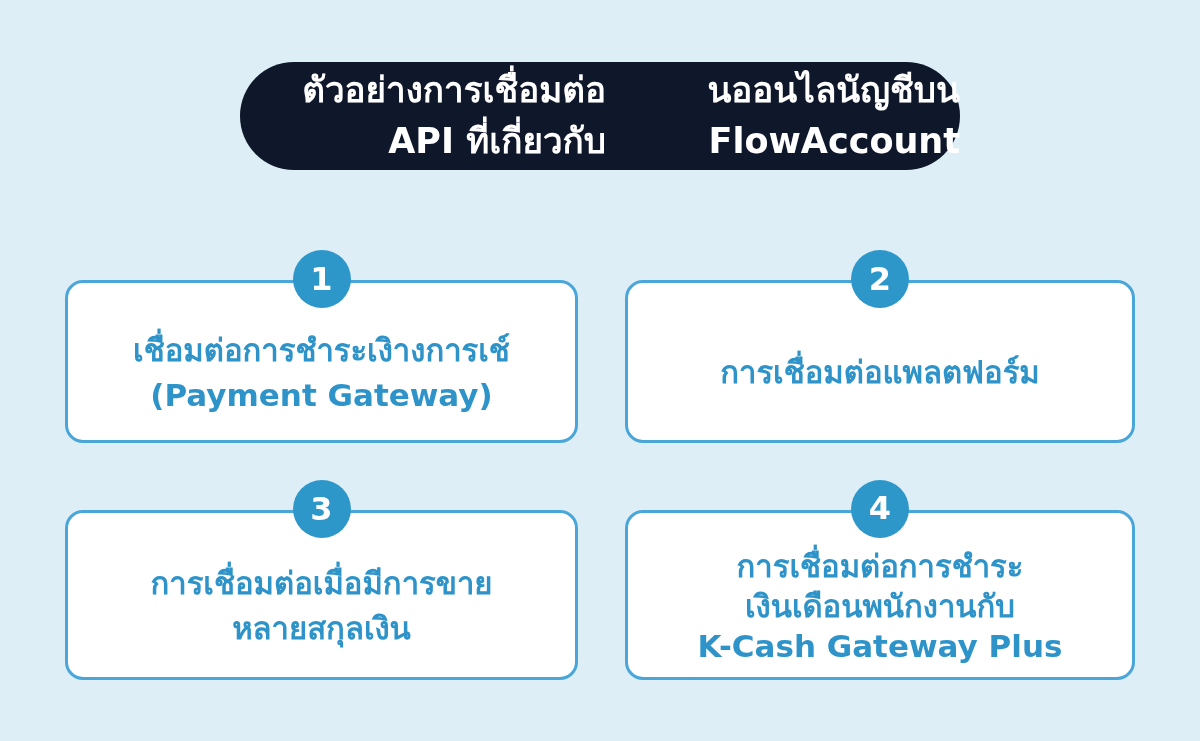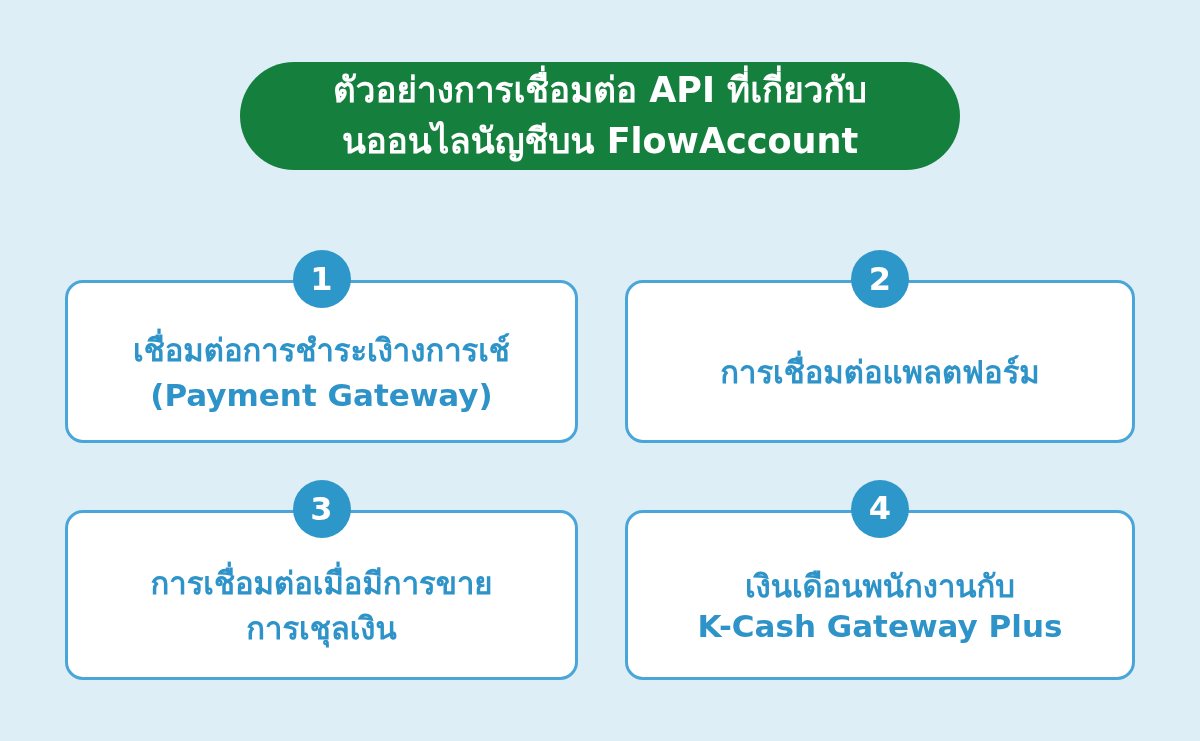--- a/index.html
+++ b/index.html
@@ -13,24 +13,24 @@
     background: #ddeef6;
     font-family: "DejaVu Sans", sans-serif;
     overflow: hidden;
   }
   .banner {
     position: absolute;
     left: 240px;
     top: 62px;
     width: 720px;
     height: 108px;
-    background: #15803d;
+    background: #0f172a;
     border-radius: 60px;
     display: flex;
-    flex-direction: column;
+    flex-direction: row;
     align-items: center;
     justify-content: center;
     color: #ffffff;
     font-weight: bold;
     font-size: 35px;
     line-height: 1.45;
     text-align: right;
   }
   .card {
     position: absolute;
@@ -88,22 +88,23 @@
   </div>
 
   <div class="card card-2">
     <div class="badge">2</div>
     <span class="line">การเชื่อมต่อแพลตฟอร์ม</span>
   </div>
 
   <div class="card card-3">
     <div class="badge">3</div>
     <span class="line">การเชื่อมต่อเมื่อมีการขาย</span>
-    <span class="line">การเชุลเงิน</span>
+    <span class="line">หลายสกุลเงิน</span>
   </div>
 
   <div class="card card-4">
     <div class="badge">4</div>
+    <span class="line">การเชื่อมต่อการชำระ</span>
     <span class="line">เงินเดือนพนักงานกับ</span>
     <span class="line">K-Cash Gateway Plus</span>
   </div>
 
 </div>
 
 </body></html>

